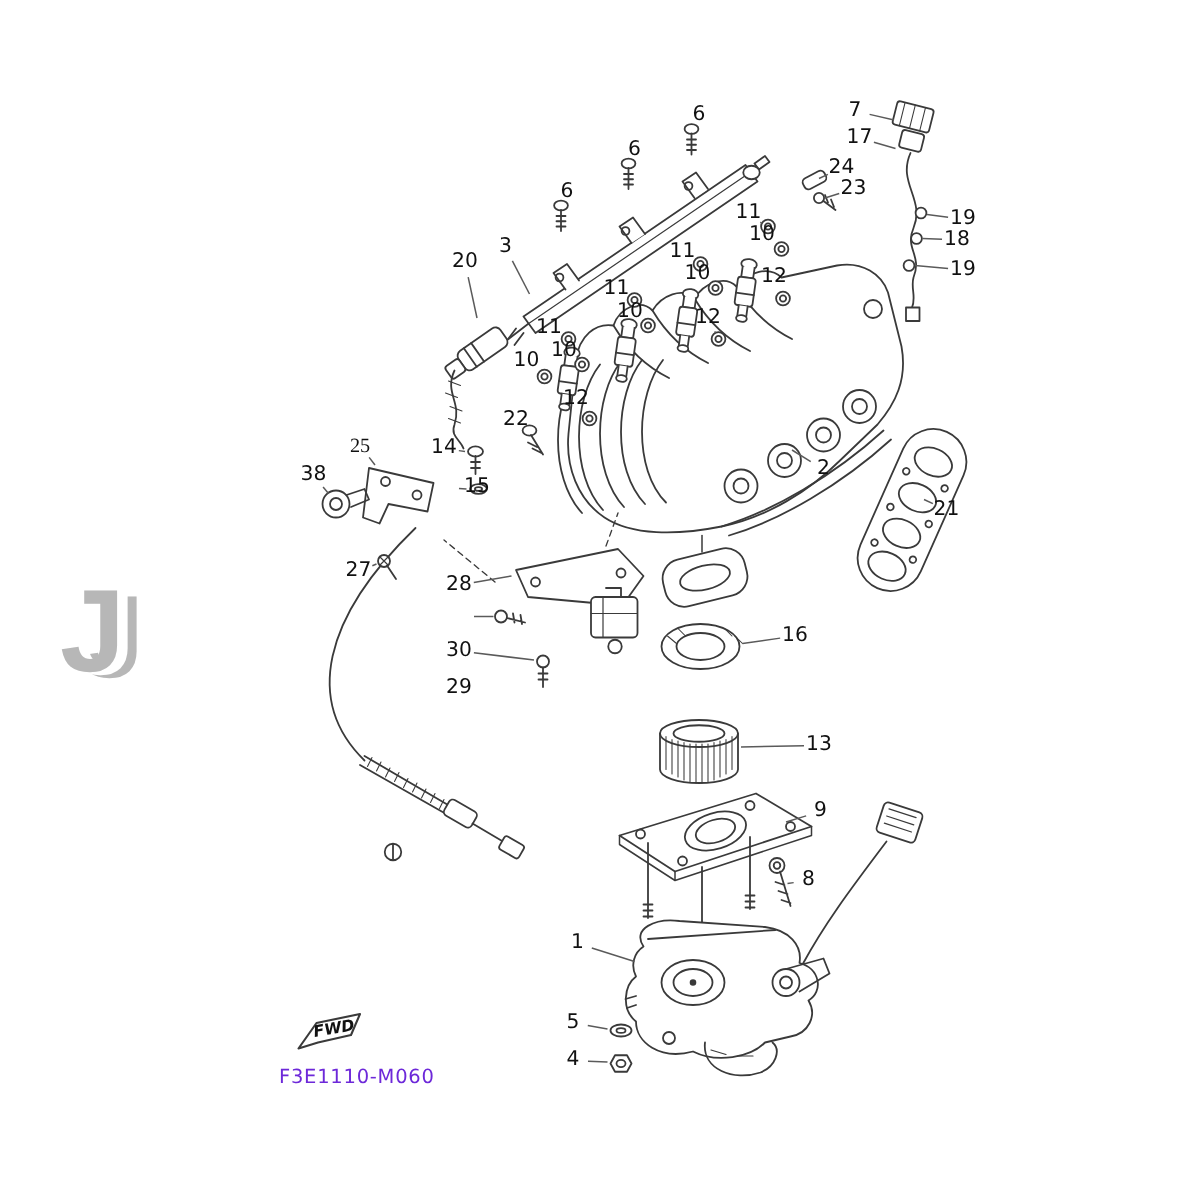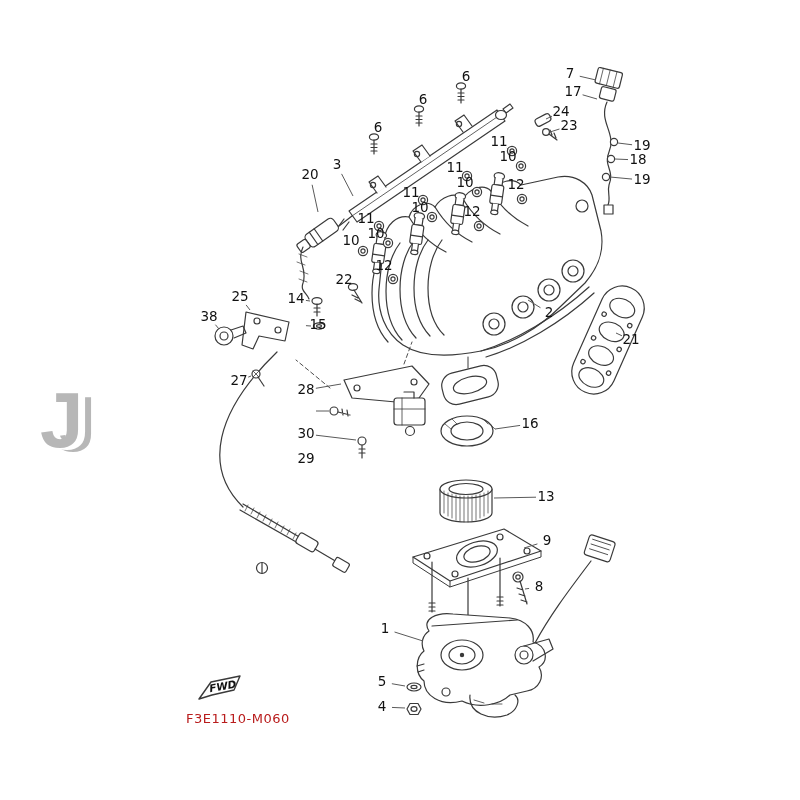--- a/index.html
+++ b/index.html
@@ -10,21 +10,21 @@
   #leaders line{stroke:#5a5a5a;stroke-width:1;}
   .watermark{position:absolute;left:0;top:381px;width:100%;display:flex;align-items:center;
              padding-left:40px;box-sizing:border-box;opacity:.8;pointer-events:none;z-index:3;}
   .wm-logo{font-family:"Liberation Sans",sans-serif;font-weight:bold;font-size:78px;line-height:1;
            color:#a6a6a6;text-shadow:7px 2px 0 #ffffff,13px 4px 0 #a6a6a6;margin-right:26px;}
   .wm-text{font-family:"Liberation Sans",sans-serif;font-weight:bold;font-size:62px;line-height:1;
            letter-spacing:2px;white-space:nowrap;color:#9c9c9c;
            text-shadow:2px 2px 0 #fdfdfd,3px 3px 0 #c2c2c2;}
   #callouts{position:absolute;left:0;top:0;width:800px;height:800px;z-index:5;pointer-events:none;}
   .callout{position:absolute;transform:translate(-50%,-50%);font-size:13.5px;line-height:1;color:#111;}
-  .part-code{position:absolute;left:186px;top:711px;font-size:13px;letter-spacing:.5px;color:#b91c1c;z-index:4;}
+  .part-code{position:absolute;left:186px;top:711px;font-size:13px;letter-spacing:.5px;color:#6d28d9;z-index:4;}
   .fwd-label{position:absolute;left:209px;top:680px;font-style:italic;font-weight:bold;font-size:10.5px;
              color:#111;transform:rotate(-10deg);z-index:4;}
 </style>
 </head>
 <body>
 
 <div class="stage">
 
   <svg id="art" width="800" height="800" viewBox="0 0 800 800">
     <defs>
@@ -356,21 +356,21 @@
       <span class="callout" style="left: 411px; top: 193px;">11</span>
       <span class="callout" style="left: 420px; top: 208px;">10</span>
       <span class="callout" style="left: 472px; top: 212px;">12</span>
       <span class="callout" style="left: 366px; top: 219px;">11</span>
       <span class="callout" style="left: 376px; top: 234px;">10</span>
       <span class="callout" style="left: 351px; top: 241px;">10</span>
       <span class="callout" style="left: 384px; top: 266px;">12</span>
       <span class="callout" style="left: 344px; top: 280px;">22</span>
       <span class="callout" style="left: 296px; top: 299px;">14</span>
       <span class="callout" style="left: 549px; top: 313px;">2</span>
-      <span class="callout" style="left: 240px; top: 297px;">25</span>
+      <span class="callout" style="left: 240px; top: 297px; font-family: Liberation Serif, serif;">25</span>
       <span class="callout" style="left: 209px; top: 317px;">38</span>
       <span class="callout" style="left: 296px; top: 325px; padding-left: 44px;">15</span>
       <span class="callout" style="left: 631px; top: 340px;">21</span>
       <span class="callout" style="left: 239px; top: 381px;">27</span>
       <span class="callout" style="left: 306px; top: 390px;">28</span>
       <span class="callout" style="left: 306px; top: 411px; margin-top: 48px;">29</span>
       <span class="callout" style="left: 530px; top: 424px;">16</span>
       <span class="callout" style="left: 306px; top: 434px;">30</span>
       <span class="callout" style="left: 546px; top: 497px;">13</span>
       <span class="callout" style="left: 547px; top: 541px;">9</span>

